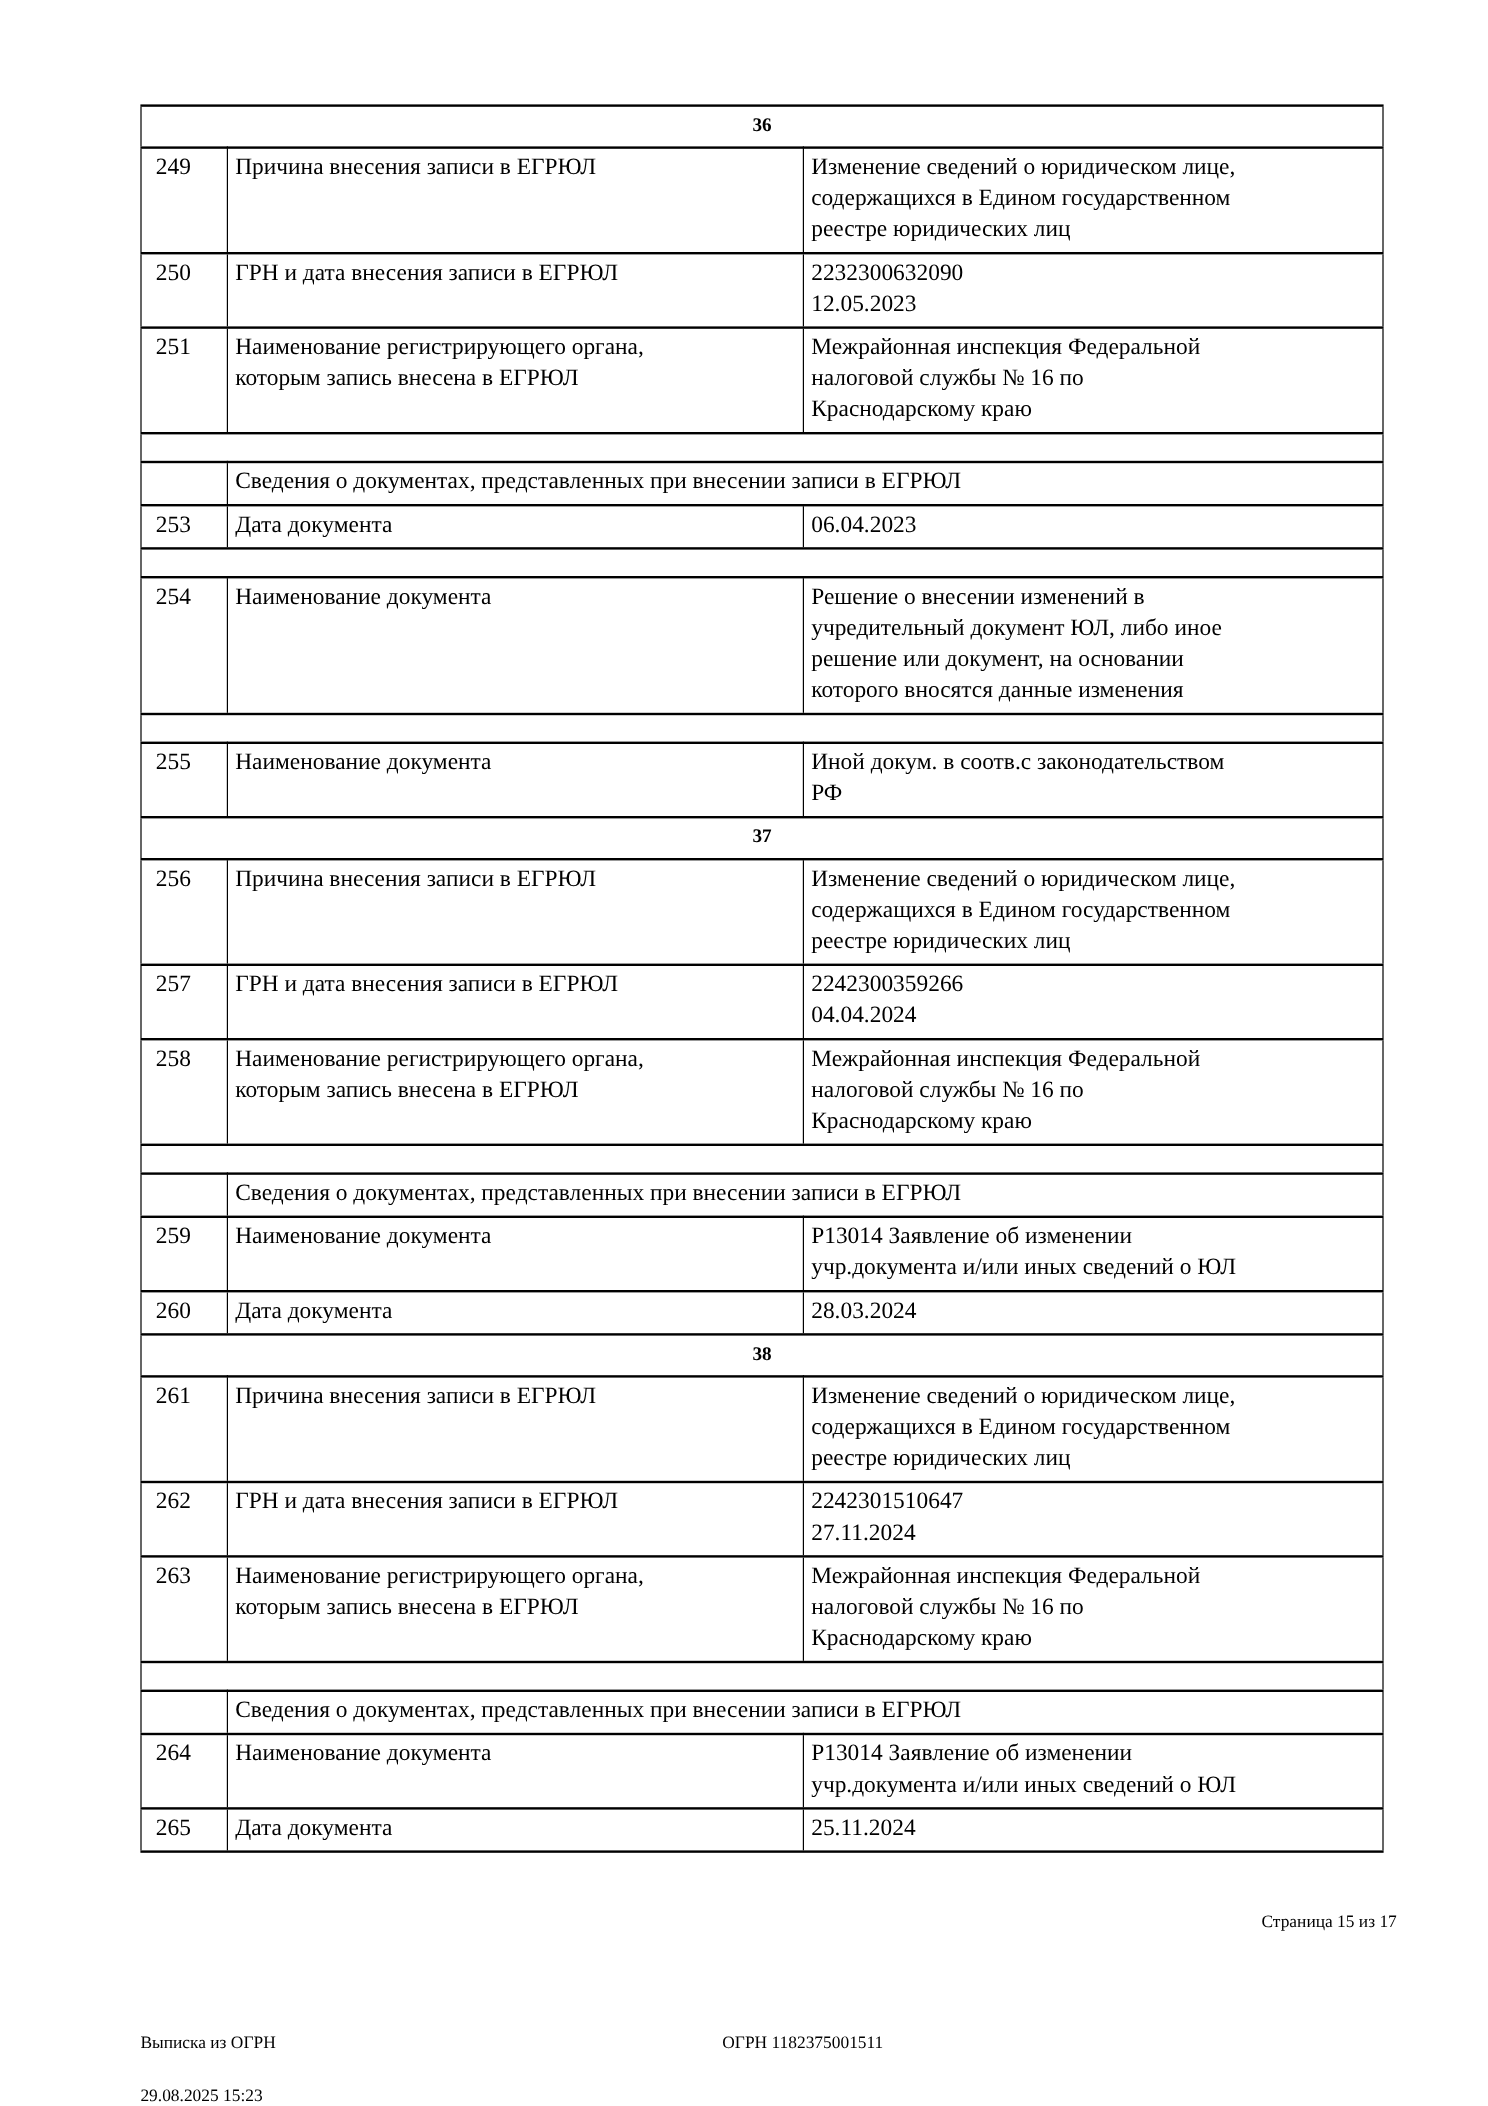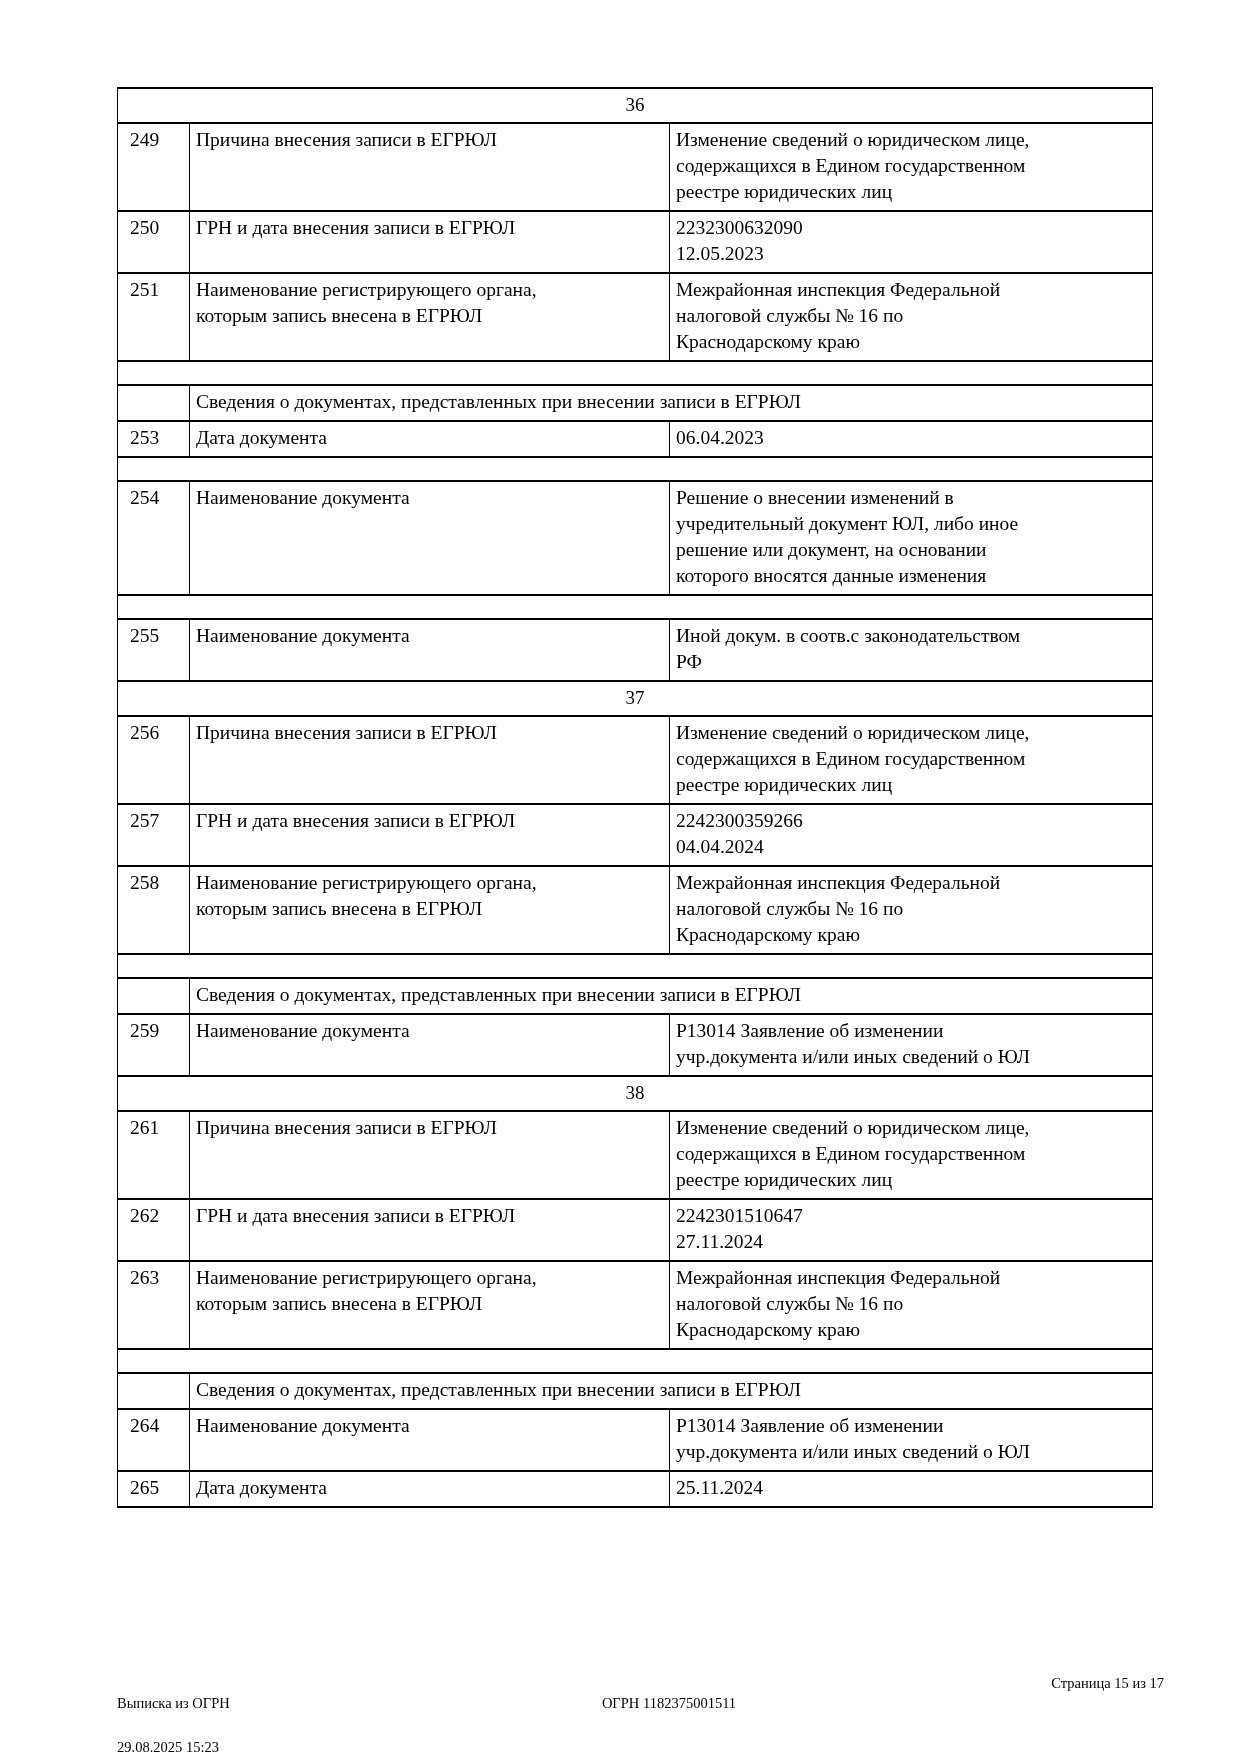--- a/index.html
+++ b/index.html
@@ -29,22 +29,22 @@
     border-bottom-width: 2.2px;
     font-size: 19.5px;
     line-height: 26px;
     vertical-align: top;
     padding: 3px 5px 5px 6px;
     white-space: pre-line;
     overflow: hidden;
   }
   tr.section td {
     text-align: center;
-    font-weight: normal;
-    font-size: 19px;
+    font-weight: bold;
+    font-size: 16px;
     padding: 3px 0 4px 0;
     border-top-width: 2.6px;
     border-bottom-width: 2.6px;
     white-space: nowrap;
   }
   td.num {
     text-align: center;
     padding-left: 2px;
     padding-right: 20px;
   }
@@ -58,21 +58,21 @@
     padding: 0;
   }
   .footer-item {
     position: absolute;
     font-size: 14.5px;
     line-height: 22px;
     white-space: pre-line;
   }
   .footer-left   { left: 117px;  top: 1670px; }
   .footer-center { left: 635px;  top: 1692px; transform: translateX(-50%); margin-left: 34px; }
-  .footer-right  { right: 76px;  top: 1672px; text-align: right; }
+  .footer-right  { right: 76px;  top: 1591px; text-align: right; }
 </style>
 </head>
 <body>
 
 <table class="records">
   <colgroup>
       <col class="c-num">
       <col class="c-label">
       <col class="c-value">
     </colgroup>
@@ -163,20 +163,25 @@
     <tr class="subheader">
       <td class="num"></td>
       <td colspan="2">Сведения о документах, представленных при внесении записи в ЕГРЮЛ</td>
     </tr>
     <tr class="data">
       <td class="num">259</td>
       <td class="label">Наименование документа</td>
       <td class="value">Р13014 Заявление об изменении
 учр.документа и/или иных сведений о ЮЛ</td>
     </tr>
+    <tr class="data">
+      <td class="num">260</td>
+      <td class="label">Дата документа</td>
+      <td class="value">28.03.2024</td>
+    </tr>
     <tr class="section">
       <td colspan="3">38</td>
     </tr>
     <tr class="data">
       <td class="num">261</td>
       <td class="label">Причина внесения записи в ЕГРЮЛ</td>
       <td class="value">Изменение сведений о юридическом лице,
 содержащихся в Едином государственном
 реестре юридических лиц</td>
     </tr>

